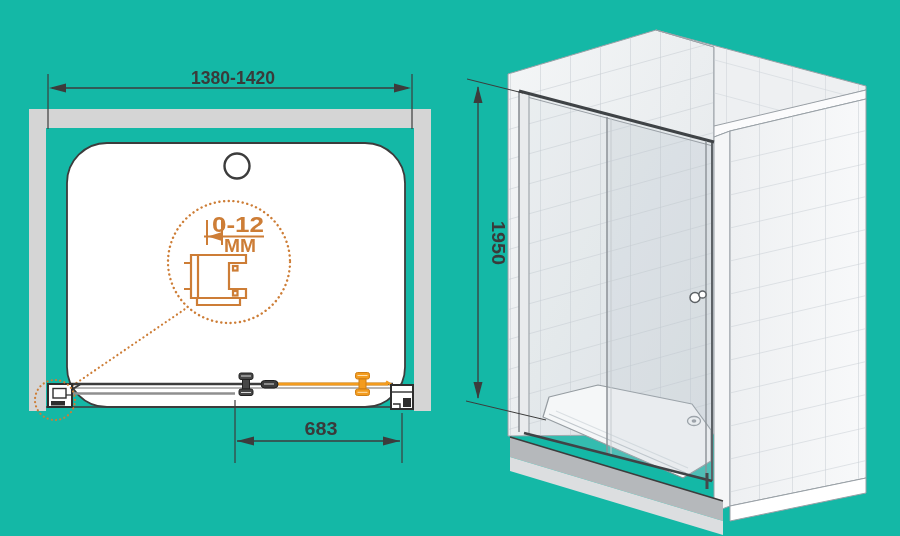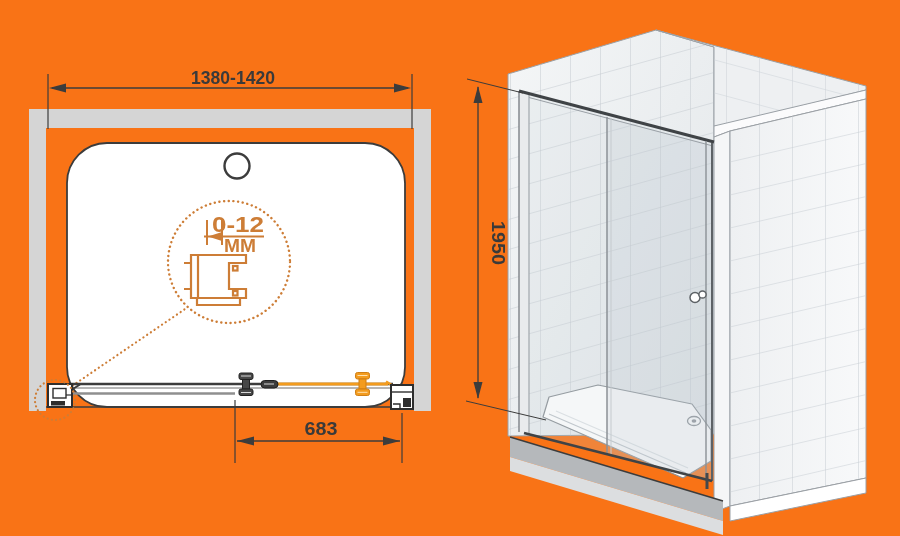--- a/index.html
+++ b/index.html
@@ -1,16 +1,16 @@
 <!DOCTYPE html>
 <html><head>
 <meta charset="utf-8">
 <style>
   html,body{margin:0;padding:0;background:#ffffff;}
-  .stage{position:relative;width:900px;height:536px;background:#f97316;overflow:hidden;
+  .stage{position:relative;width:900px;height:536px;background:#14b8a6;overflow:hidden;
          font-family:"Liberation Sans", sans-serif;}
   svg{position:absolute;top:0;left:0;}
   text{font-family:"Liberation Sans", sans-serif;fill:#3a3a3a;}
   .dimtext{font-weight:bold;}
   .orangetext{fill:#cd7d36;font-weight:bold;}
 </style>
 </head>
 <body>
 
 <div class="stage">

